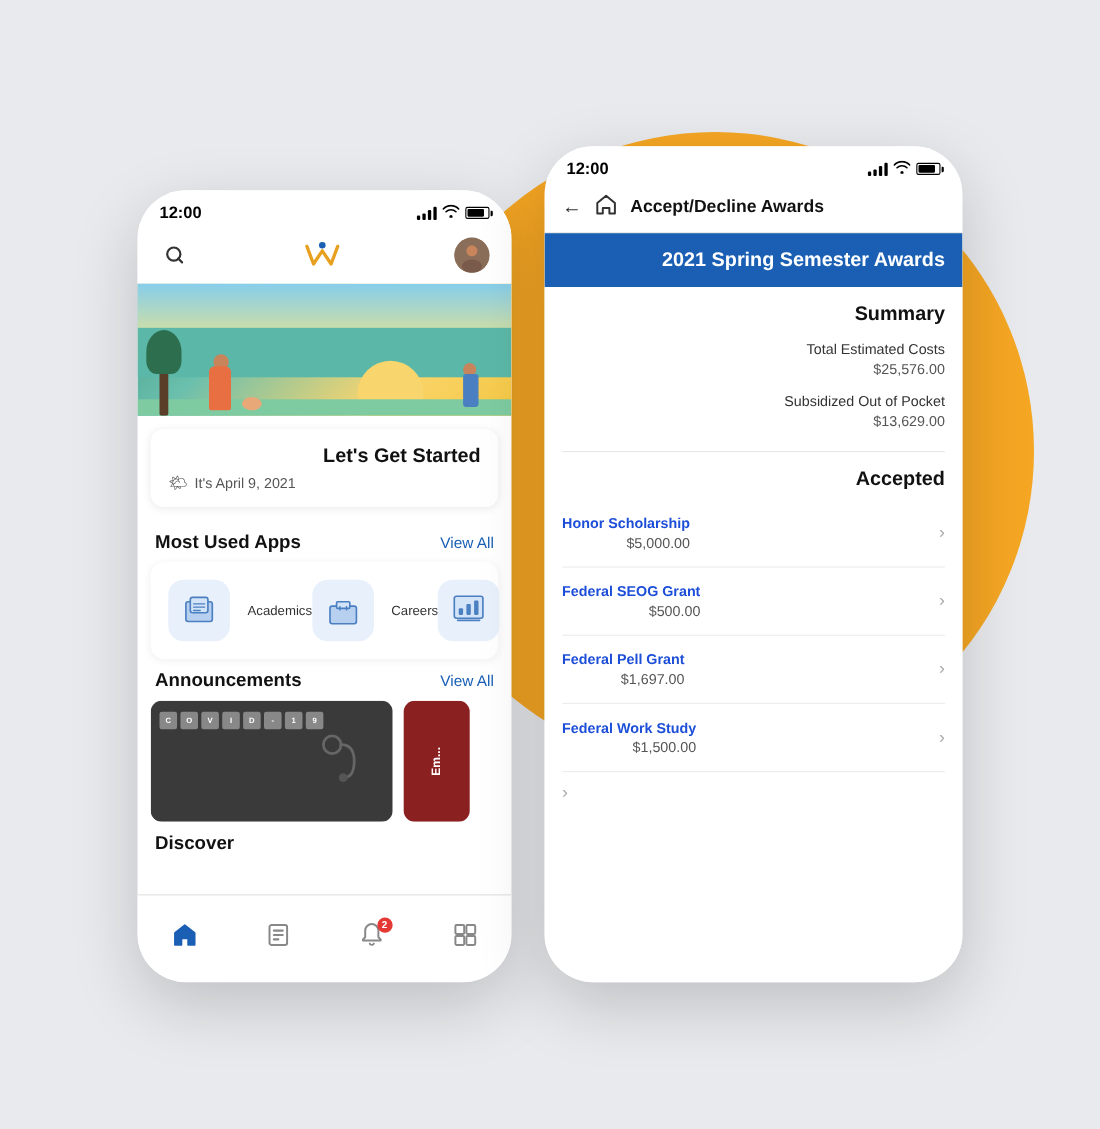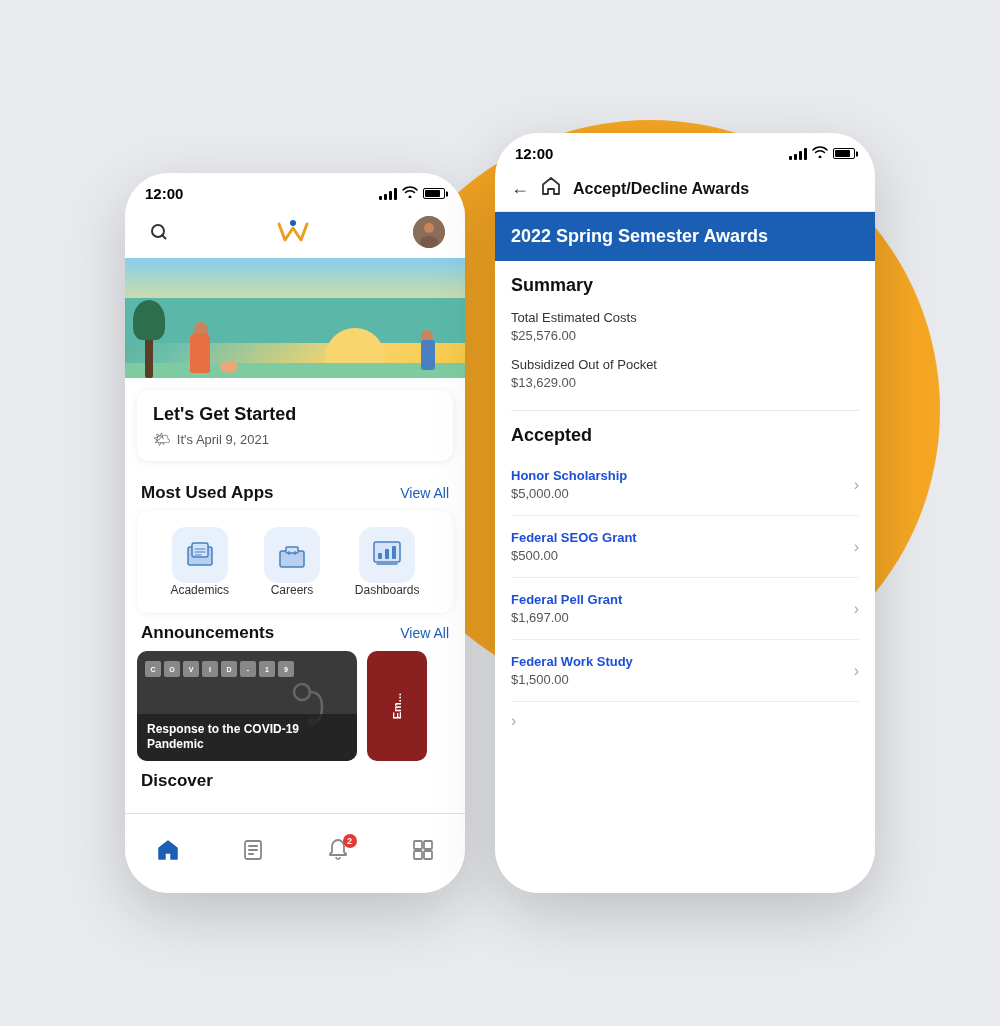--- a/index.html
+++ b/index.html
@@ -35,20 +35,21 @@
       z-index: 1;
     }
 
     
     .phone {
       background: #fff;
       border-radius: 44px;
       box-shadow: 0 20px 60px rgba(0,0,0,0.18);
       overflow: hidden;
       position: relative;
+      text-align: right;
     }
 
     .phone-left {
       width: 340px;
       height: 720px;
       margin-top: 40px;
     }
 
     .phone-right {
       width: 380px;
@@ -309,23 +310,23 @@
       margin: 0 12px;
       background: #fff;
       border-radius: 12px;
       padding: 16px;
       box-shadow: 0 1px 8px rgba(0,0,0,0.06);
       display: flex;
       justify-content: space-around;
     }
     .app-item {
       display: flex;
-      flex-direction: column;
-      align-items: center;
-      gap: 0;
+      flex-direction: row;
+      align-items: center;
+      gap: 16px;
     }
     .app-icon {
       width: 56px;
       height: 56px;
       background: #e8f0fb;
       border-radius: 14px;
       display: flex;
       align-items: center;
       justify-content: center;
     }
@@ -674,23 +675,20 @@
           </div>
 
           <div style="position:absolute;bottom:30px;right:15px;">
             <svg width="50" height="45" viewBox="0 0 50 45" fill="none">
               <circle cx="10" cy="10" r="8" stroke="#666" stroke-width="2.5" fill="none"></circle>
               <path d="M18 10 Q30 10 30 25 Q30 40 20 40" stroke="#666" stroke-width="2.5" fill="none" stroke-linecap="round"></path>
               <circle cx="20" cy="40" r="4" fill="#555"></circle>
             </svg>
           </div>
         </div>
-        <div class="announcement-overlay">
-          <div class="announcement-text">Response to the COVID-19 Pandemic</div>
-        </div>
       </div>
 
       <div class="announcement-card-2">
         <span style="color:#fff;font-size:11px;font-weight:600;writing-mode:vertical-rl;transform:rotate(180deg);">Em...</span>
       </div>
     </div>
 
     <div class="section-header">
       <span class="section-title">Discover</span>
     </div>
@@ -768,21 +766,21 @@
       <span class="back-arrow">←</span>
       <span class="home-icon">
         <svg width="20" height="20" viewBox="0 0 20 20" fill="none">
           <path d="M2 8.5L10 2L18 8.5V18H13V13H7V18H2V8.5Z" stroke="#333" stroke-width="1.8" stroke-linejoin="round" fill="none"></path>
         </svg>
       </span>
       <span class="nav-title-right">Accept/Decline Awards</span>
     </div>
 
     <div class="awards-header">
-      <div class="awards-header-title">2022 Spring Semester Awards</div>
+      <div class="awards-header-title">2021 Spring Semester Awards</div>
     </div>
 
     <div class="awards-content">
 
       <div class="summary-section">
         <div class="summary-title">Summary</div>
 
         <div class="summary-item">
           <div class="summary-label">Total Estimated Costs</div>
           <div class="summary-value">$25,576.00</div>

